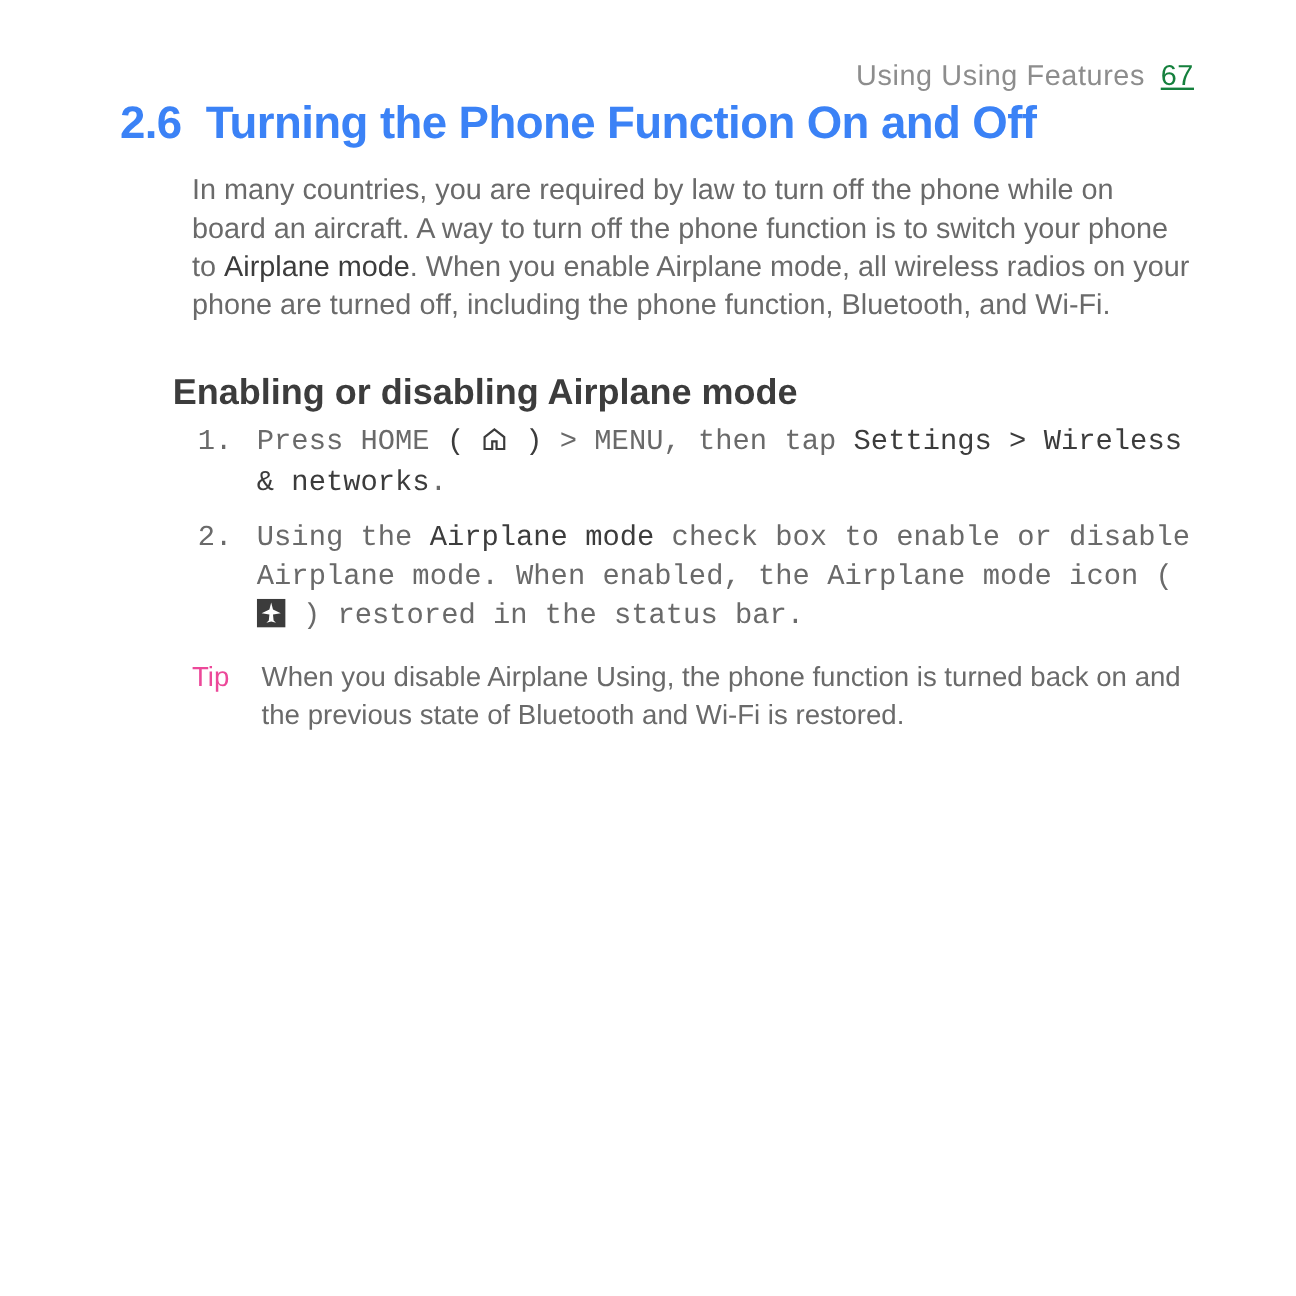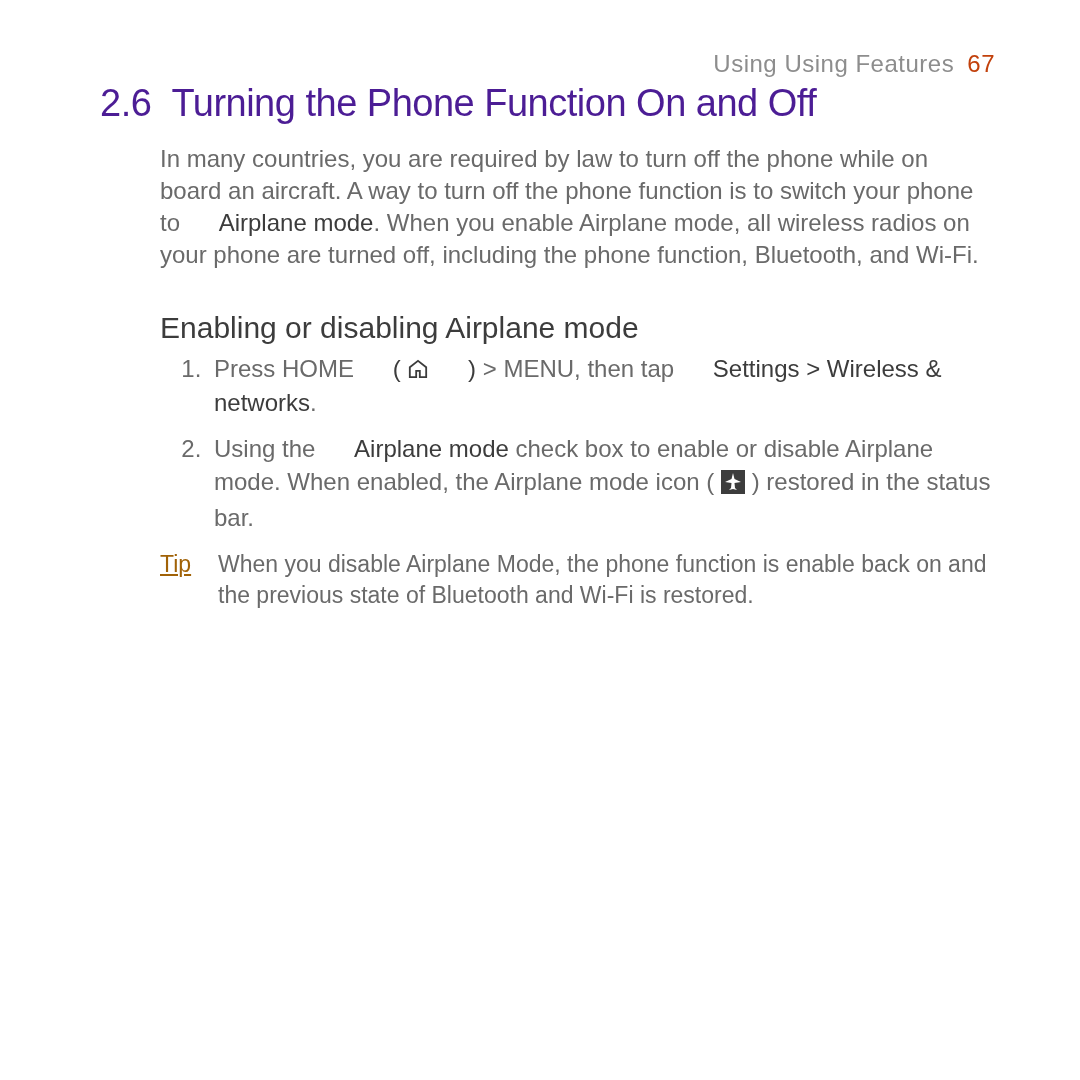--- a/index.html
+++ b/index.html
@@ -17,89 +17,89 @@
     box-sizing: border-box;
   }
   .header-line {
     text-align: right;
     font-size: 24px;
     color: #8d8d8d;
     margin-bottom: 4px;
     letter-spacing: 0.5px;
   }
   .header-line .pagenum {
-    color: #c2410c;
+    color: #15803d;
     margin-left: 6px;
+    text-decoration: underline;
   }
   .section-title {
     font-size: 38px;
-    color: #4c1d95;
-    font-weight: 400;
+    color: #3b82f6;
+    font-weight: 700;
     margin: 0 0 18px 0;
     letter-spacing: -0.5px;
   }
   .intro {
     margin-left: 60px;
     font-size: 24px;
     line-height: 1.33;
     color: #6a6a6a;
   }
   .intro .bold {
     color: #3c3c3c;
     font-weight: 500;
   }
   .subheading {
-    margin-left: 60px;
+    margin-left: 44px;
     margin-top: 40px;
     font-size: 30px;
     color: #3c3c3c;
-    font-weight: 400;
+    font-weight: 700;
     margin-bottom: 8px;
   }
   ol.steps {
     margin: 0 0 0 60px;
     padding-left: 48px;
     font-size: 24px;
     color: #6a6a6a;
     line-height: 1.35;
   }
   ol.steps li {
     padding-left: 6px;
     margin-bottom: 14px;
+    font-family: Liberation Mono, monospace;
   }
   ol.steps li::marker {
     color: #6a6a6a;
     font-weight: 400;
   }
   .bold {
     color: #3c3c3c;
     font-weight: 500;
-    margin-left: 32px;
   }
   .icon-home {
     display: inline-block;
     vertical-align: -2px;
   }
   .icon-plane {
     display: inline-block;
     vertical-align: -4px;
   }
   .tip-row {
     display: flex;
     margin-left: 60px;
     margin-top: 14px;
     font-size: 23px;
     color: #6a6a6a;
     line-height: 1.35;
   }
   .tip-label {
     flex: 0 0 58px;
-    color: #a16207;
+    color: #ec4899;
     font-weight: 500;
-    text-decoration: underline;
   }
   .tip-body {
     flex: 1;
   }
 </style>
 </head>
 <body>
 
 <div class="page">
 
@@ -127,16 +127,16 @@
     <li>
       <span>Using the </span><span class="bold">Airplane mode</span><span> check box to enable or disable Airplane mode. When enabled, the Airplane mode icon ( </span><span class="icon-plane"><svg width="24" height="24" viewBox="0 0 24 24">
             <rect x="0" y="0" width="24" height="24" fill="#3c3c3c"></rect>
             <path d="M12 3 L13.5 9 L20 12 L13.5 13 L14 18 L16 20 L12 19 L8 20 L10 18 L10.5 13 L4 12 L10.5 9 Z" fill="#ffffff"></path>
           </svg></span><span> ) restored in the status bar.</span>
     </li>
   </ol>
 
   <div class="tip-row">
     <div class="tip-label">Tip</div>
-    <div class="tip-body">When you disable Airplane Mode, the phone function is enable back on and the previous state of Bluetooth and Wi-Fi is restored.</div>
+    <div class="tip-body">When you disable Airplane Using, the phone function is turned back on and the previous state of Bluetooth and Wi-Fi is restored.</div>
   </div>
 
 </div>
 
 </body></html>

